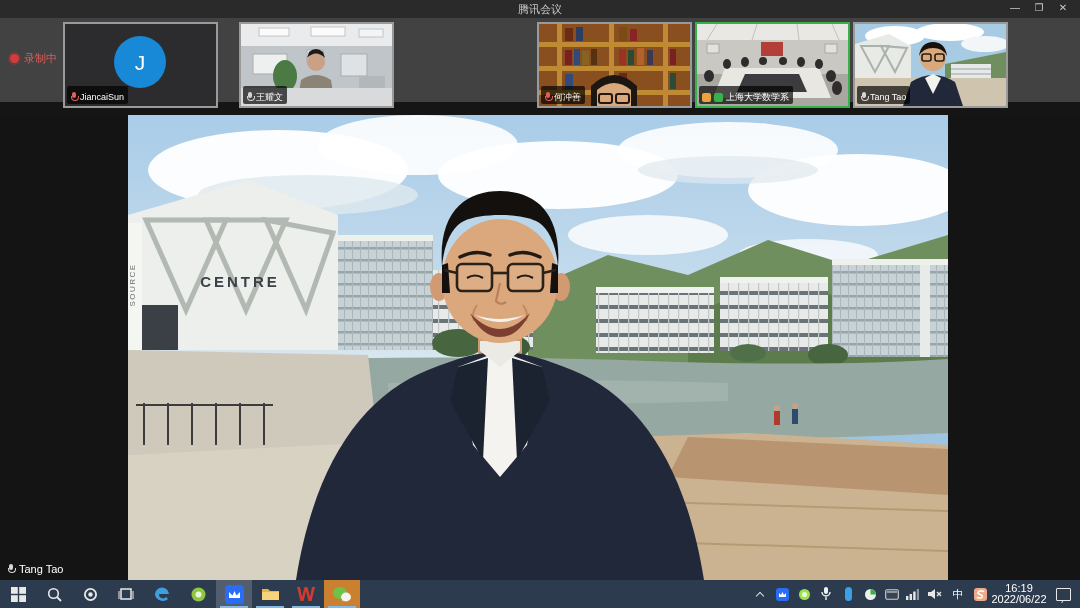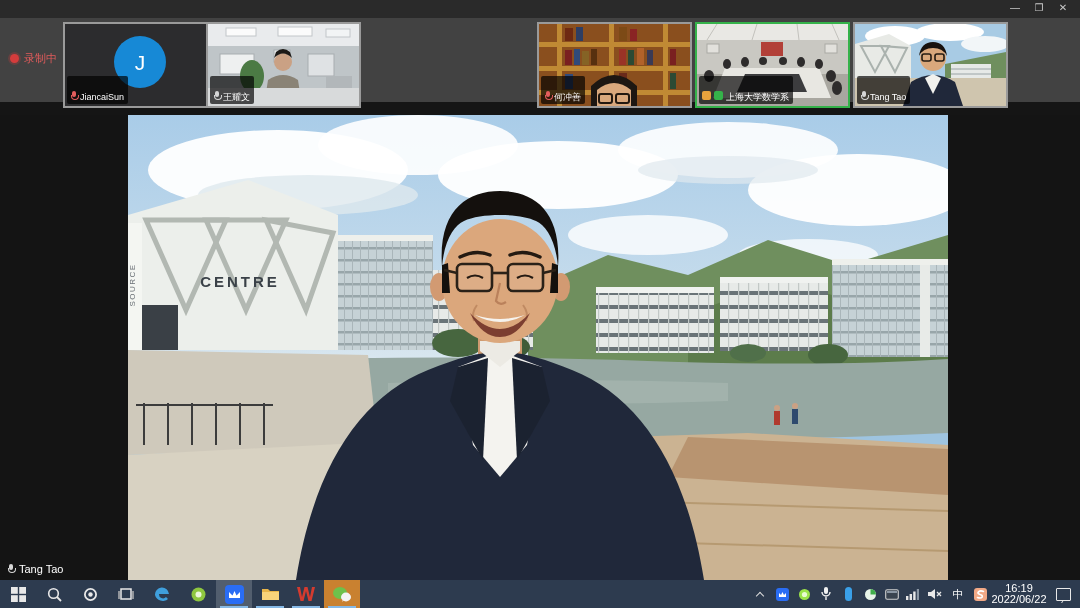--- a/index.html
+++ b/index.html
@@ -16,22 +16,22 @@
   .winctl.min{right:58px;} .winctl.max{right:34px;} .winctl.close{right:10px;}
   
   .filmstrip{position:absolute;left:0;top:18px;width:1080px;height:84px;background:#424242;}
   .recbadge{position:absolute;left:10px;top:33px;display:flex;align-items:center;gap:5px;}
   .recdot{width:9px;height:9px;border-radius:50%;background:#d43c3c;box-shadow:0 0 0 2px rgba(212,60,60,.25);}
   .rectext{font-size:11px;color:#e05b5b;}
   .thumb{position:absolute;top:4px;width:155px;height:86px;border:2px solid #9a9a9a;
     box-sizing:border-box;background:#303032;overflow:hidden;}
   .thumb.speaking{border-color:#35b24a;}
   .thumb svg{display:block;}
-  .nameplate{position:absolute;left:2px;bottom:2px;display:flex;gap:3px;
-    background:rgba(0,0,0,.68);color:#fff;font-size:9px;line-height:12px;padding:15px 4px 1px 3px;border-radius:2px;}
+  .nameplate{position:absolute;left:2px;bottom:2px;display:flex;align-items:center;gap:3px;
+    background:rgba(0,0,0,.68);color:#fff;font-size:9px;line-height:12px;padding:5px 4px 1px 3px;border-radius:2px;}
   .micico{display:inline-block;width:7px;height:10px;position:relative;}
   .micico::before{content:"";position:absolute;left:1.5px;top:0;width:4px;height:6px;border-radius:2px;background:#e25d5d;}
   .micico::after{content:"";position:absolute;left:0.5px;top:4px;width:6px;height:4px;
     border:1px solid #e25d5d;border-top:none;border-radius:0 0 4px 4px;}
   .micico.gray::before{background:#d6d6d6;}
   .micico.gray::after{border-color:#d6d6d6;}
   .badge{display:inline-block;width:9px;height:9px;border-radius:2px;}
   .badge.host{background:#e8a33d;}
   .badge.spk{background:#35b24a;}
   
@@ -53,20 +53,21 @@
   .chev::before{content:"";position:absolute;left:0;top:2px;width:5px;height:5px;
     border-left:1.5px solid #dcdcdc;border-top:1.5px solid #dcdcdc;transform:rotate(45deg);}
   .actioncenter{width:13px;height:11px;border:1.2px solid #e8e8e8;border-radius:1px;position:relative;}
   .actioncenter::after{content:"";position:absolute;left:1px;bottom:-3px;width:4px;height:3px;
     border-right:1.2px solid #e8e8e8;transform:skewX(-30deg);}
 </style>
 </head>
 <body>
 
 <div class="titlebar">
+  <div class="title">腾讯会议</div>
   <span class="winctl min">—</span>
   <span class="winctl max">❐</span>
   <span class="winctl close">✕</span>
 </div>
 
 <div class="filmstrip">
 
   <div class="recbadge">
     <span class="recdot"></span>
     <span class="rectext">录制中</span>
@@ -77,21 +78,21 @@
       <rect width="151" height="82" fill="#2c2c2e"></rect>
       <circle cx="75" cy="38" r="26" fill="#1789d6"></circle>
       <text x="75" y="46" font-size="21" fill="#fff" text-anchor="middle" font-family="Liberation Sans, sans-serif">J</text>
     </svg>
     <div class="nameplate">
       <span class="micico"></span>
       <span>JiancaiSun</span>
     </div>
   </div>
 
-  <div class="thumb" style="left:206px">
+  <div class="thumb" style="left:239px">
     <svg width="151" height="82" viewBox="0 0 151 82">
       <rect width="151" height="82" fill="#c9ced1"></rect>
       <rect width="151" height="22" fill="#e9ebed"></rect>
       <rect x="18" y="4" width="30" height="8" fill="#fbfbfb" stroke="#c2c6c9"></rect>
       <rect x="70" y="3" width="34" height="9" fill="#fbfbfb" stroke="#c2c6c9"></rect>
       <rect x="118" y="5" width="24" height="8" fill="#f2f4f5" stroke="#c2c6c9"></rect>
       <rect x="0" y="22" width="151" height="42" fill="#bfc5c8"></rect>
       <rect x="12" y="30" width="34px" height="20" fill="#eef0f0" stroke="#a8adb0"></rect>
       <rect x="66" y="26" width="16" height="12" fill="#e8eaeb" stroke="#a8adb0"></rect>
       <ellipse cx="44" cy="52" rx="12" ry="16" fill="#4b7a44"></ellipse>

